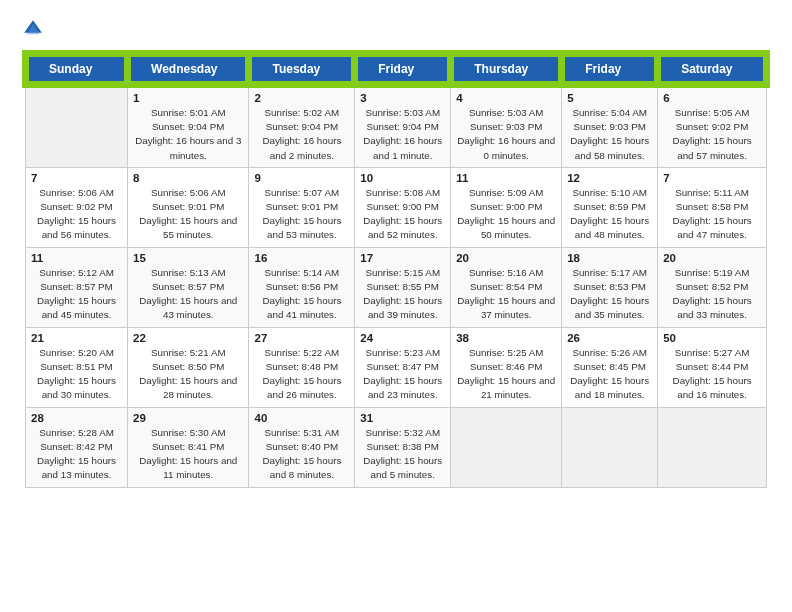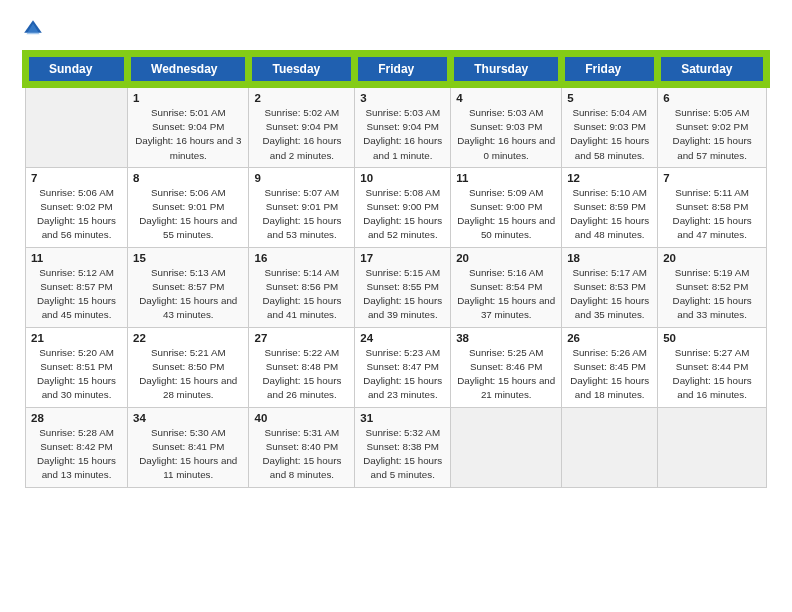--- a/index.html
+++ b/index.html
@@ -243,21 +243,21 @@
             <span class="day-number">50</span>
             <div class="day-detail">Sunrise: 5:27 AM<br>Sunset: 8:44 PM<br>Daylight: 15 hours and 16 minutes.</div>
           </td>
         </tr>
         <tr>
           <td>
             <span class="day-number">28</span>
             <div class="day-detail">Sunrise: 5:28 AM<br>Sunset: 8:42 PM<br>Daylight: 15 hours and 13 minutes.</div>
           </td>
           <td>
-            <span class="day-number">34</span>
+            <span class="day-number">29</span>
             <div class="day-detail">Sunrise: 5:30 AM<br>Sunset: 8:41 PM<br>Daylight: 15 hours and 11 minutes.</div>
           </td>
           <td>
             <span class="day-number">40</span>
             <div class="day-detail">Sunrise: 5:31 AM<br>Sunset: 8:40 PM<br>Daylight: 15 hours and 8 minutes.</div>
           </td>
           <td>
             <span class="day-number">31</span>
             <div class="day-detail">Sunrise: 5:32 AM<br>Sunset: 8:38 PM<br>Daylight: 15 hours and 5 minutes.</div>
           </td>

